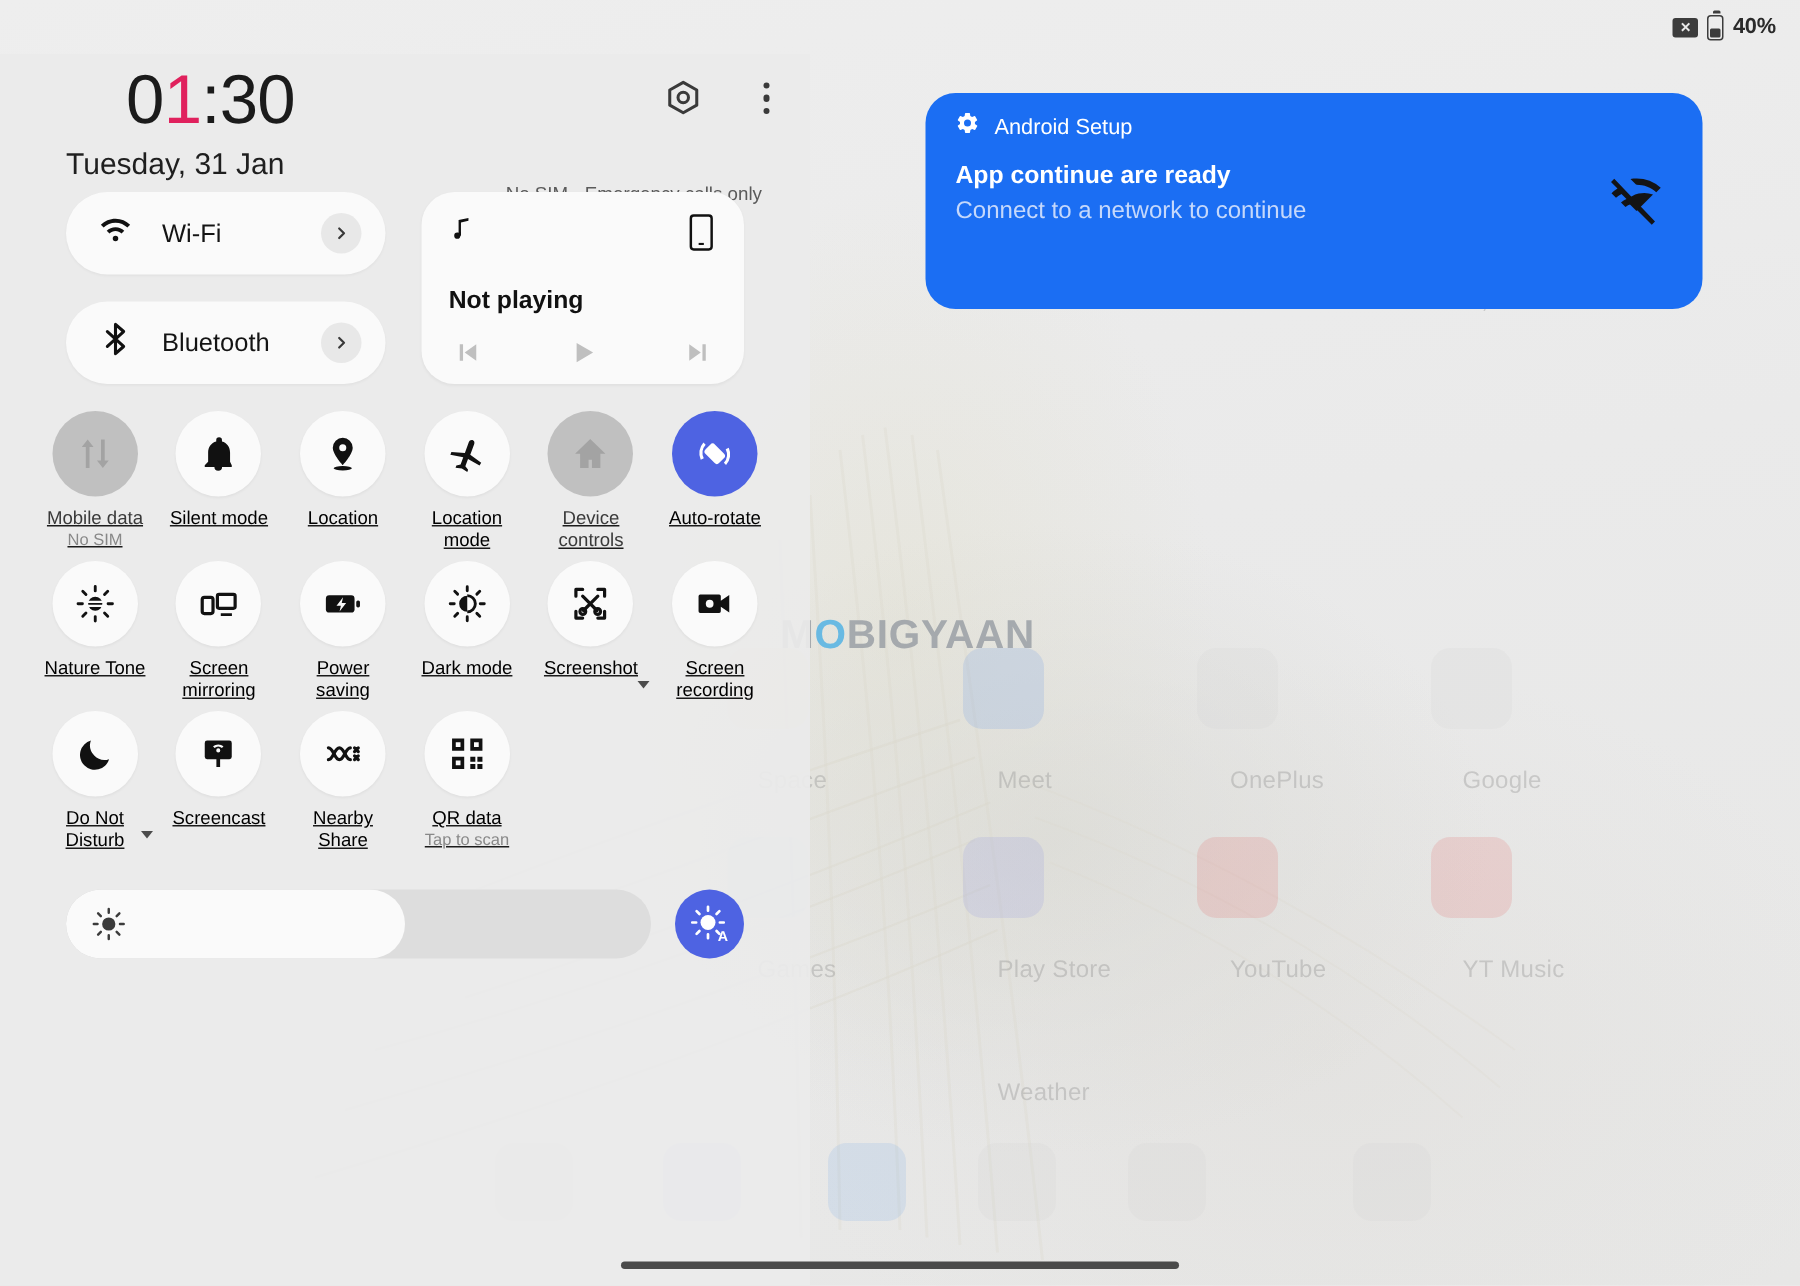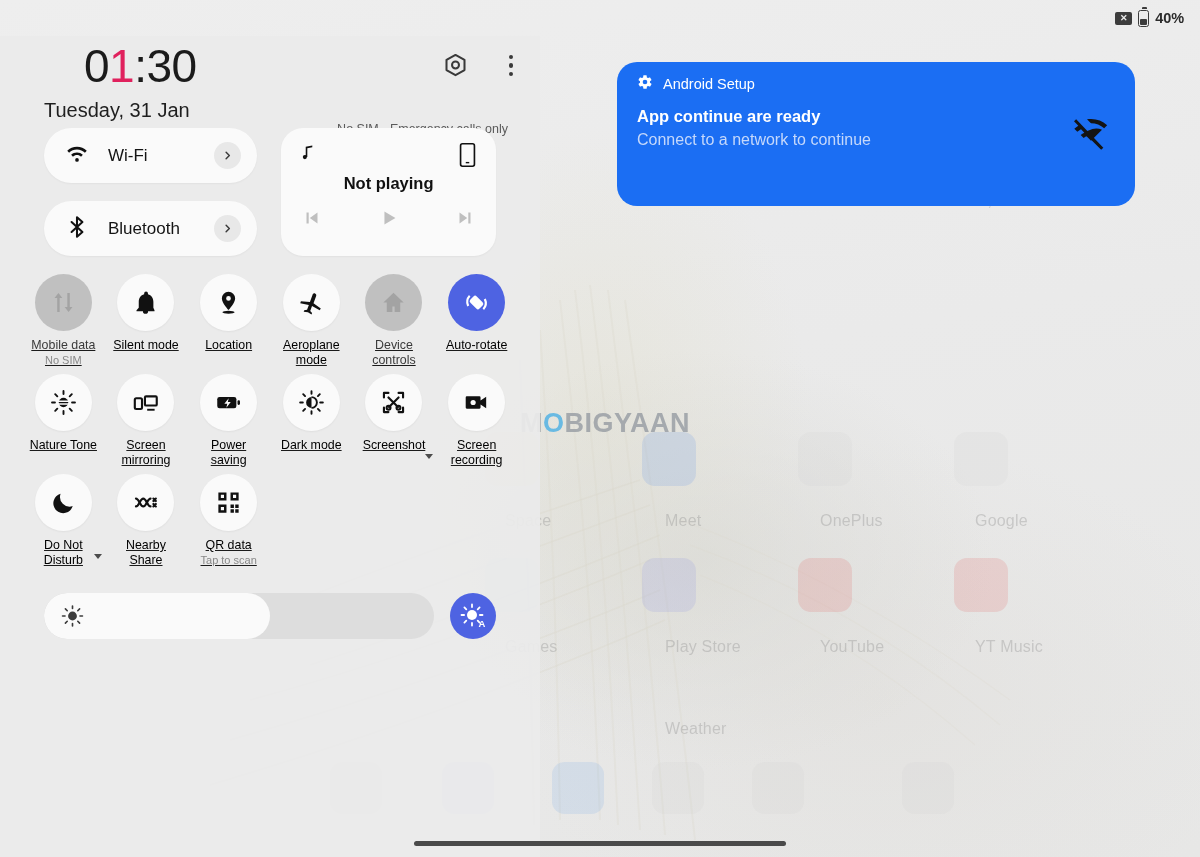--- a/index.html
+++ b/index.html
@@ -91,21 +91,21 @@
     display:flex; align-items:center; justify-content:center;
   }
   .chev svg{ width:11px; height:11px; }
 
   #media-card{
     width:224px; height:128px; background:#fafafa; border-radius:22px;
     padding:14px 18px 12px; position:relative;
     box-shadow:0 1px 2px rgba(0,0,0,.045);
   }
   #media-top{ display:flex; align-items:flex-start; justify-content:space-between; }
-  #media-title{ font-size:16.5px; font-weight:bold; color:#111; margin-top:2px;text-align:center; }
+  #media-title{ font-size:16.5px; font-weight:bold; color:#111; margin-top:18px; }
   #media-ctrls{ display:flex; align-items:center; justify-content:space-between; margin-top:14px; padding:0 2px;}
   #media-ctrls svg{ width:22px; height:22px; fill:#bfbfbf; }
 
   
   #tilegrid{
     margin-top:18px; padding:0 22px;
     display:grid; grid-template-columns:repeat(6,1fr); row-gap:7px;
   }
   .tile{ display:flex; flex-direction:column; align-items:center; width:100%;text-decoration:underline; }
   .tile-circle{
@@ -354,21 +354,21 @@
           </svg>
         </div>
         <div class="tile-label">Location</div>
       </div>
       <div class="tile">
         <div class="tile-circle">
           <svg viewBox="0 0 24 24">
             <path d="M21.6 14.2 13.9 12V5.1c0-.9-.7-1.8-1.7-1.8s-1.7.9-1.7 1.8V12L2.8 14.2v1.8l7.7-1.2v4.6l-2.2 1.3v1.4l3.7-.8 3.7.8v-1.4l-2.2-1.3v-4.6l7.7 1.2z" transform="rotate(20 12 12)"></path>
           </svg>
         </div>
-        <div class="tile-label">Aeroplane mode</div>
+        <div class="tile-label">Location mode</div>
       </div>
       <div class="tile off">
         <div class="tile-circle">
           <svg viewBox="0 0 24 24">
             <path d="M11 20.5v-5h2v5h5V12h3L12 3.3 3 12h3v8.5z"></path>
           </svg>
         </div>
         <div class="tile-label">Device controls</div>
       </div>
       <div class="tile on">
@@ -446,20 +446,31 @@
         </div>
         <div class="tile-label">Screen recording</div>
       </div>
       <div class="tile">
         <div class="tile-circle">
           <svg viewBox="0 0 24 24">
             <path d="M20.2 15.2A8.6 8.6 0 0 1 9.4 4.2 8.8 8.8 0 1 0 20.2 15.2z"></path>
           </svg>
         </div>
         <div class="tile-label">Do Not Disturb<span class="caret"></span></div>
+      </div>
+      <div class="tile">
+        <div class="tile-circle">
+          <svg viewBox="0 0 24 24">
+            <rect x="4" y="4.2" width="16" height="11" rx="1.4"></rect>
+            <path d="M12 11.2a1.2 1.2 0 1 0 0-2.4 1.2 1.2 0 0 0 0 2.4z" fill="#fafafa"></path>
+            <path d="M9.8 8.6a3.5 3.5 0 0 1 4.4 0l.9-1a4.8 4.8 0 0 0-6.2 0z" fill="#fafafa"></path>
+            <path d="M10.9 12.4h2.2v7.4h-2.2z"></path>
+          </svg>
+        </div>
+        <div class="tile-label">Screencast</div>
       </div>
       <div class="tile">
         <div class="tile-circle">
           <svg viewBox="0 0 24 24">
             <g fill="none" stroke="#111" stroke-width="1.9" stroke-linecap="round">
               <path d="M3.5 8.5c3 0 3.5 7 6.5 7s3.5-7 6.5-7"></path>
               <path d="M3.5 15.5c3 0 3.5-7 6.5-7s3.5 7 6.5 7"></path>
               <path d="M19 8.5l2.2 2.2M21.2 8.5L19 10.7M19 13.3l2.2 2.2M21.2 13.3L19 15.5"></path>
             </g>
           </svg>

